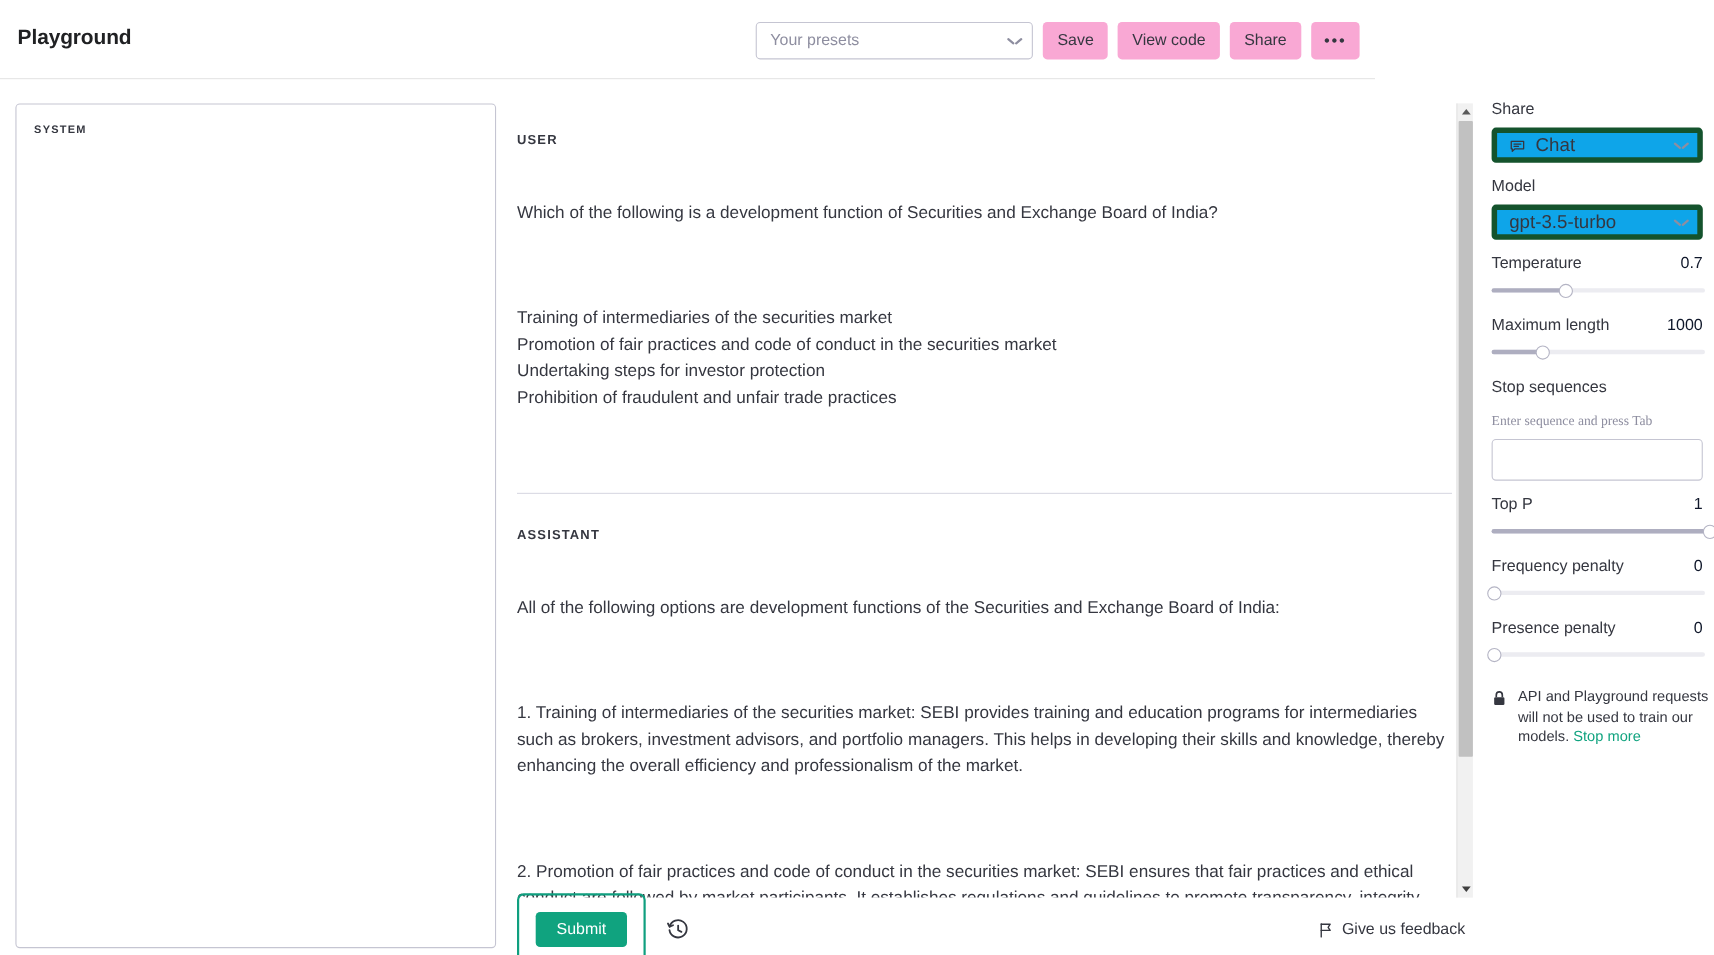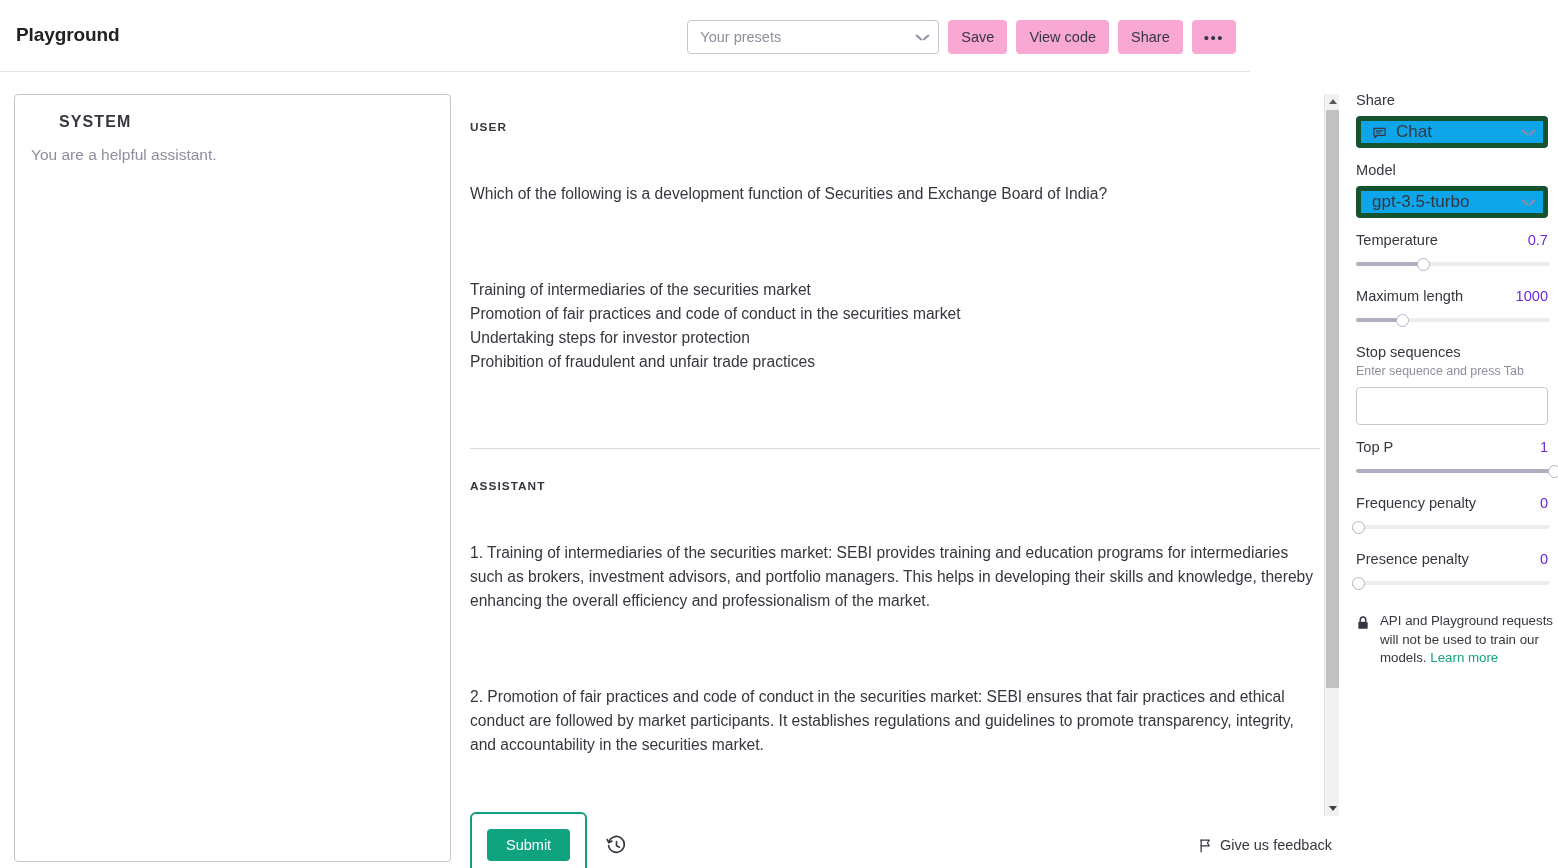--- a/index.html
+++ b/index.html
@@ -55,22 +55,22 @@
   .tb-btn.dots { padding: 0 12px; letter-spacing: 1.5px; font-size: 15px; }
 
   
   .system-panel {
     position: absolute; left: 14px; top: 94px;
     width: 437px; height: 768px;
     border: 1px solid #c5c5d2; border-radius: 4px;
     background: #fff; padding: 18px 16px;
   }
   .system-label {
-    font-size: 16px; font-weight: bold; letter-spacing: 1.1px;
-    color: #353740; margin-bottom: 12px; margin-left: 28px;
+    font-size: 10px; font-weight: bold; letter-spacing: 1.1px;
+    color: #353740; margin-bottom: 12px;
   }
   .system-text {
     font-size: 15.5px; color: #8e8ea0; line-height: 1.5;
   }
 
   
   .messages {
     position: absolute; left: 470px; top: 94px;
     width: 850px; height: 722px;
     overflow: hidden;
@@ -150,36 +150,36 @@
     justify-content: space-between;
   }
   .select-inner { display: flex; align-items: center; gap: 9px; }
   .block { margin-bottom: 14px; }
 
   .slider-row {
     display: flex; justify-content: space-between; align-items: baseline;
     width: 192px; margin-bottom: 9px;
   }
   .slider-row .lbl { font-size: 14.6px; color: #353740; }
-  .slider-row .val { font-size: 14.6px; color: #6d28d9; }
+  .slider-row .val { font-size: 14.6px; color: #0f172a; }
   .slider { position: relative; height: 14px; width: 194px; margin-bottom: 17px; }
   .track {
     position: absolute; left: 0; top: 5px; width: 194px; height: 4px;
     background: #ececf1; border-radius: 2px;
   }
   .fill {
     position: absolute; left: 0; top: 5px; height: 4px;
     background: #aeaec0; border-radius: 2px;
   }
   .thumb {
     position: absolute; top: 1px; width: 13px; height: 13px;
     background: #fff; border: 1.6px solid #b4b4c4; border-radius: 50%;
   }
 
-  .stop-desc { font-size: 12.4px; color: #8e8ea0; margin-top: 4px; margin-bottom: 9px; }
+  .stop-desc { font-size: 12.4px; color: #8e8ea0; margin-top: 15px; margin-bottom: 9px; font-family: Liberation Serif, serif; }
   .stop-input {
     width: 192px; height: 38px; border: 1px solid #c5c5d2; border-radius: 4px;
     background: #fff;
   }
 
   .privacy {
     display: flex; gap: 10px; margin-top: 22px; width: 202px;
   }
   .privacy-text {
     font-size: 13.3px; line-height: 18.5px; color: #353740;
@@ -198,39 +198,39 @@
     </div>
     <button class="tb-btn">Save</button>
     <button class="tb-btn">View code</button>
     <button class="tb-btn">Share</button>
     <button class="tb-btn dots">•••</button>
   </div>
 </div>
 
 <div class="system-panel">
   <div class="system-label">SYSTEM</div>
-  <div class="system-text">You are a helpful assistant.</div>
 </div>
 
 <div class="messages">
 
   <div class="msg user">
     <div class="role">USER</div>
     <div class="content">
       <p>Which of the following is a development function of Securities and Exchange Board of India?</p>
       <p>Training of intermediaries of the securities market
 Promotion of fair practices and code of conduct in the securities market
 Undertaking steps for investor protection
 Prohibition of fraudulent and unfair trade practices</p>
     </div>
   </div>
 
   <div class="msg assistant">
     <div class="role">ASSISTANT</div>
     <div class="content">
+      <p>All of the following options are development functions of the Securities and Exchange Board of India:</p>
       <p>1. Training of intermediaries of the securities market: SEBI provides training and education programs for intermediaries such as brokers, investment advisors, and portfolio managers. This helps in developing their skills and knowledge, thereby enhancing the overall efficiency and professionalism of the market.</p>
       <p>2. Promotion of fair practices and code of conduct in the securities market: SEBI ensures that fair practices and ethical conduct are followed by market participants. It establishes regulations and guidelines to promote transparency, integrity, and accountability in the securities market.</p>
       
       
     </div>
   </div>
 
 </div>
 
 <div class="scrollbar">
@@ -353,17 +353,17 @@
       <div class="thumb" style="left:-4px"></div>
     </div>
   </div>
 
   <div class="privacy">
     <svg width="14" height="16" viewBox="0 0 24 26" fill="#353740" style="flex:none;margin-top:3px">
       <path d="M6 11V7.5a6 6 0 0 1 12 0V11h-2.6V7.5a3.4 3.4 0 0 0-6.8 0V11z"></path>
       <rect x="4" y="11" width="16" height="12" rx="2"></rect>
     </svg>
     <div class="privacy-text">
-      <span>API and Playground requests will not be used to train our models. </span><a class="learn-more">Learn more</a>
+      <span>API and Playground requests will not be used to train our models. </span><a class="learn-more">Stop more</a>
     </div>
   </div>
 
 </div>
 
 </body></html>

